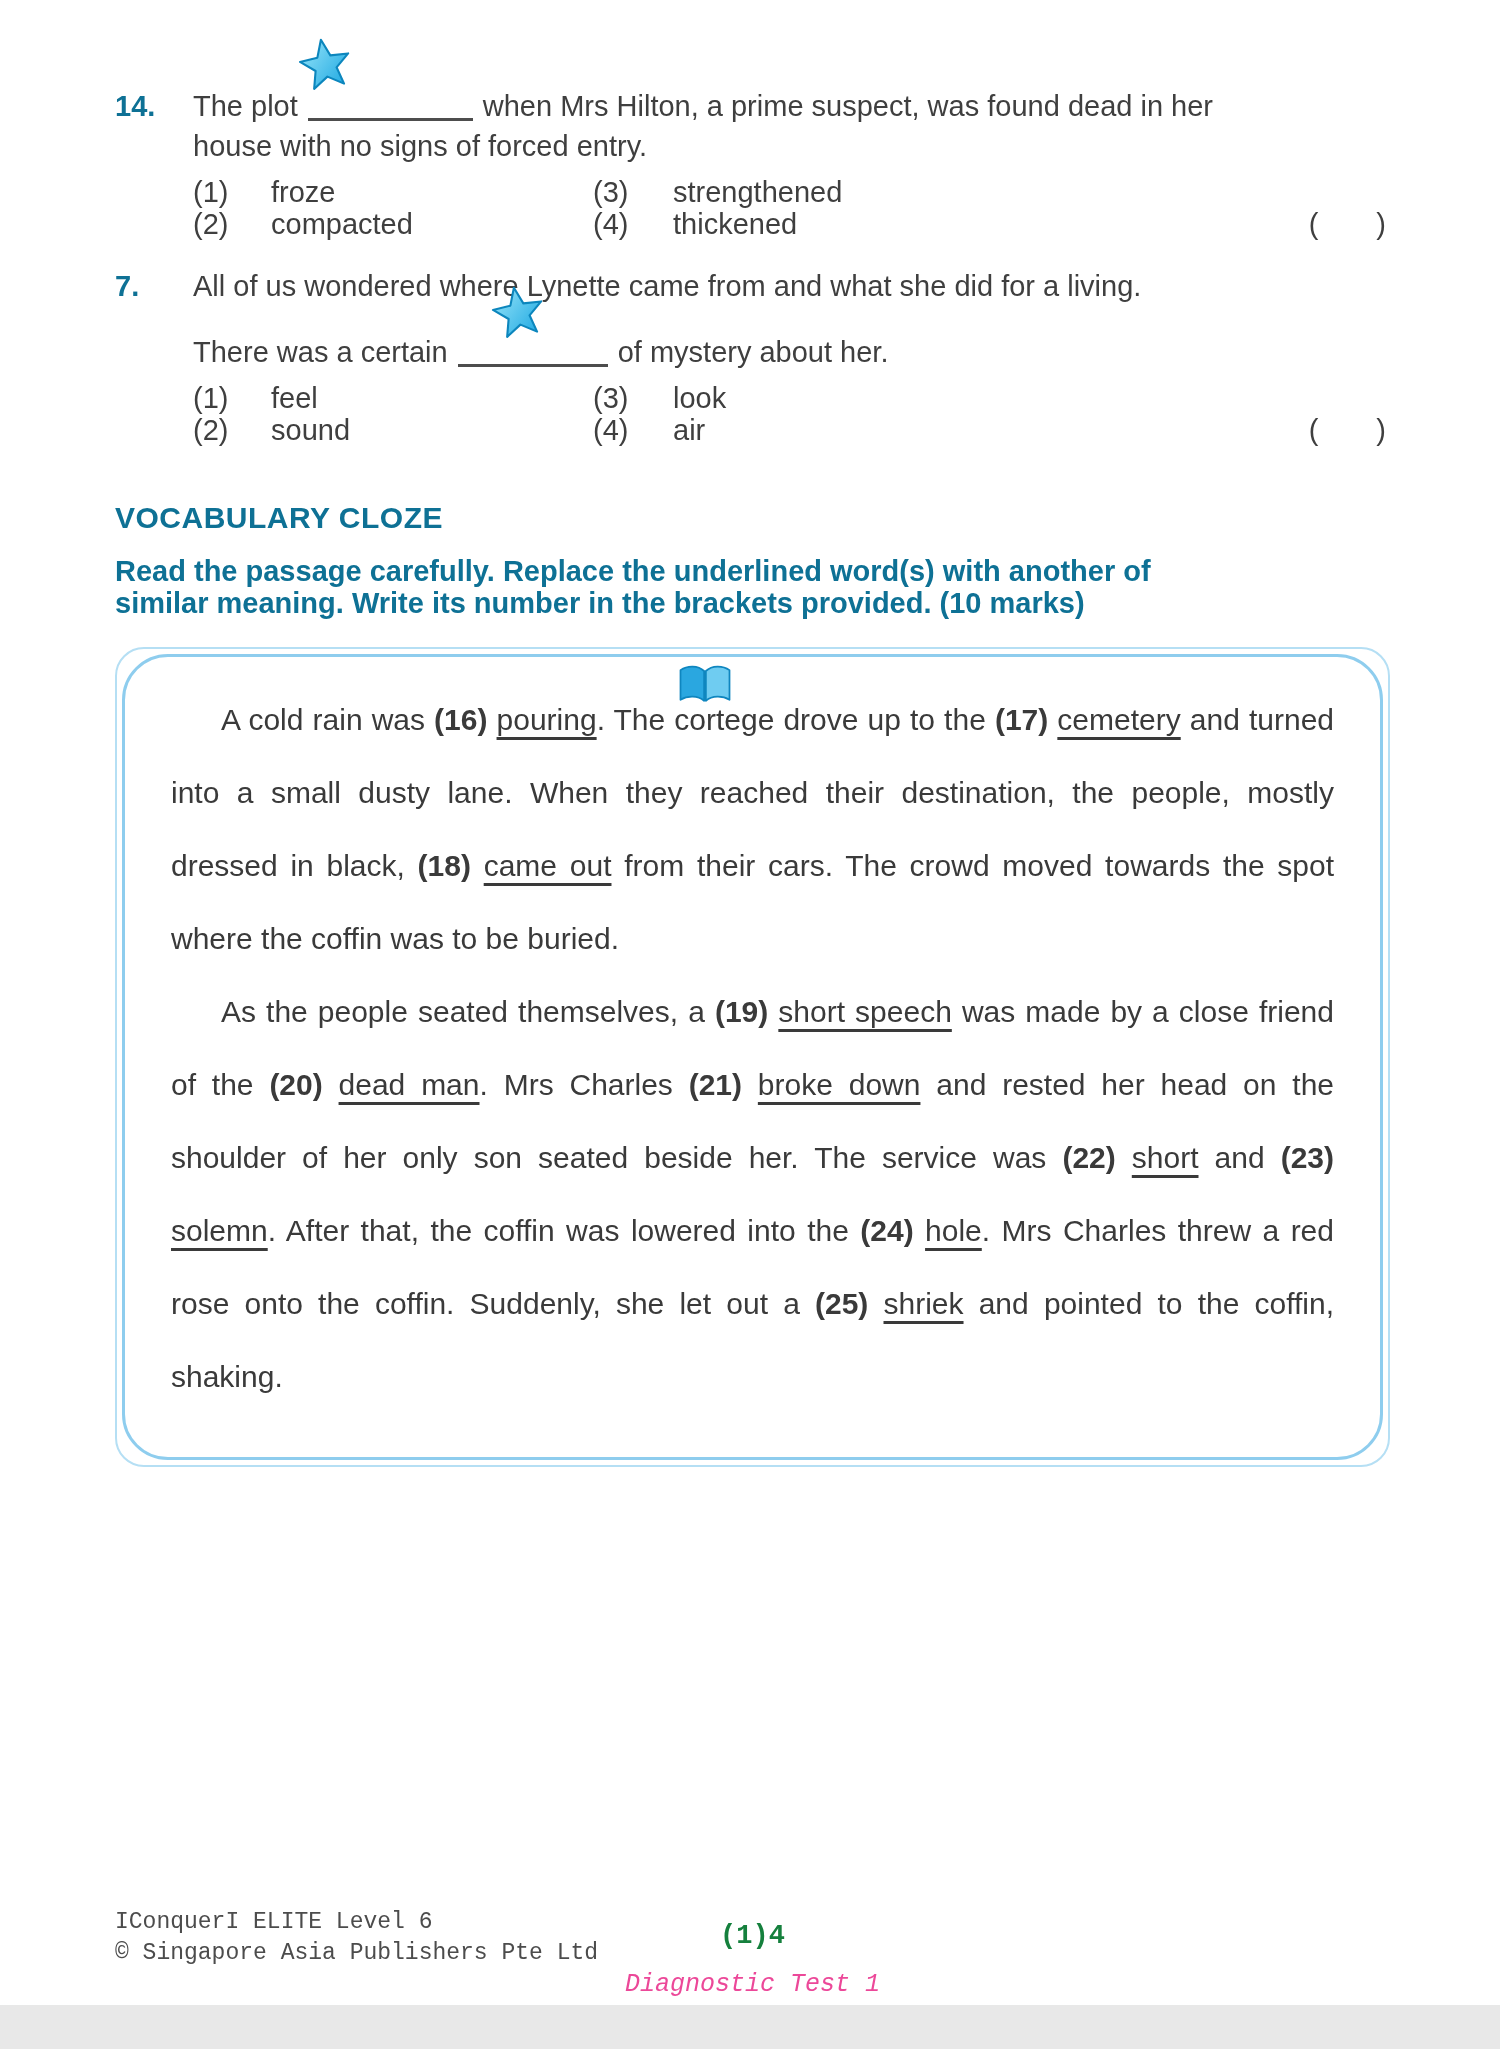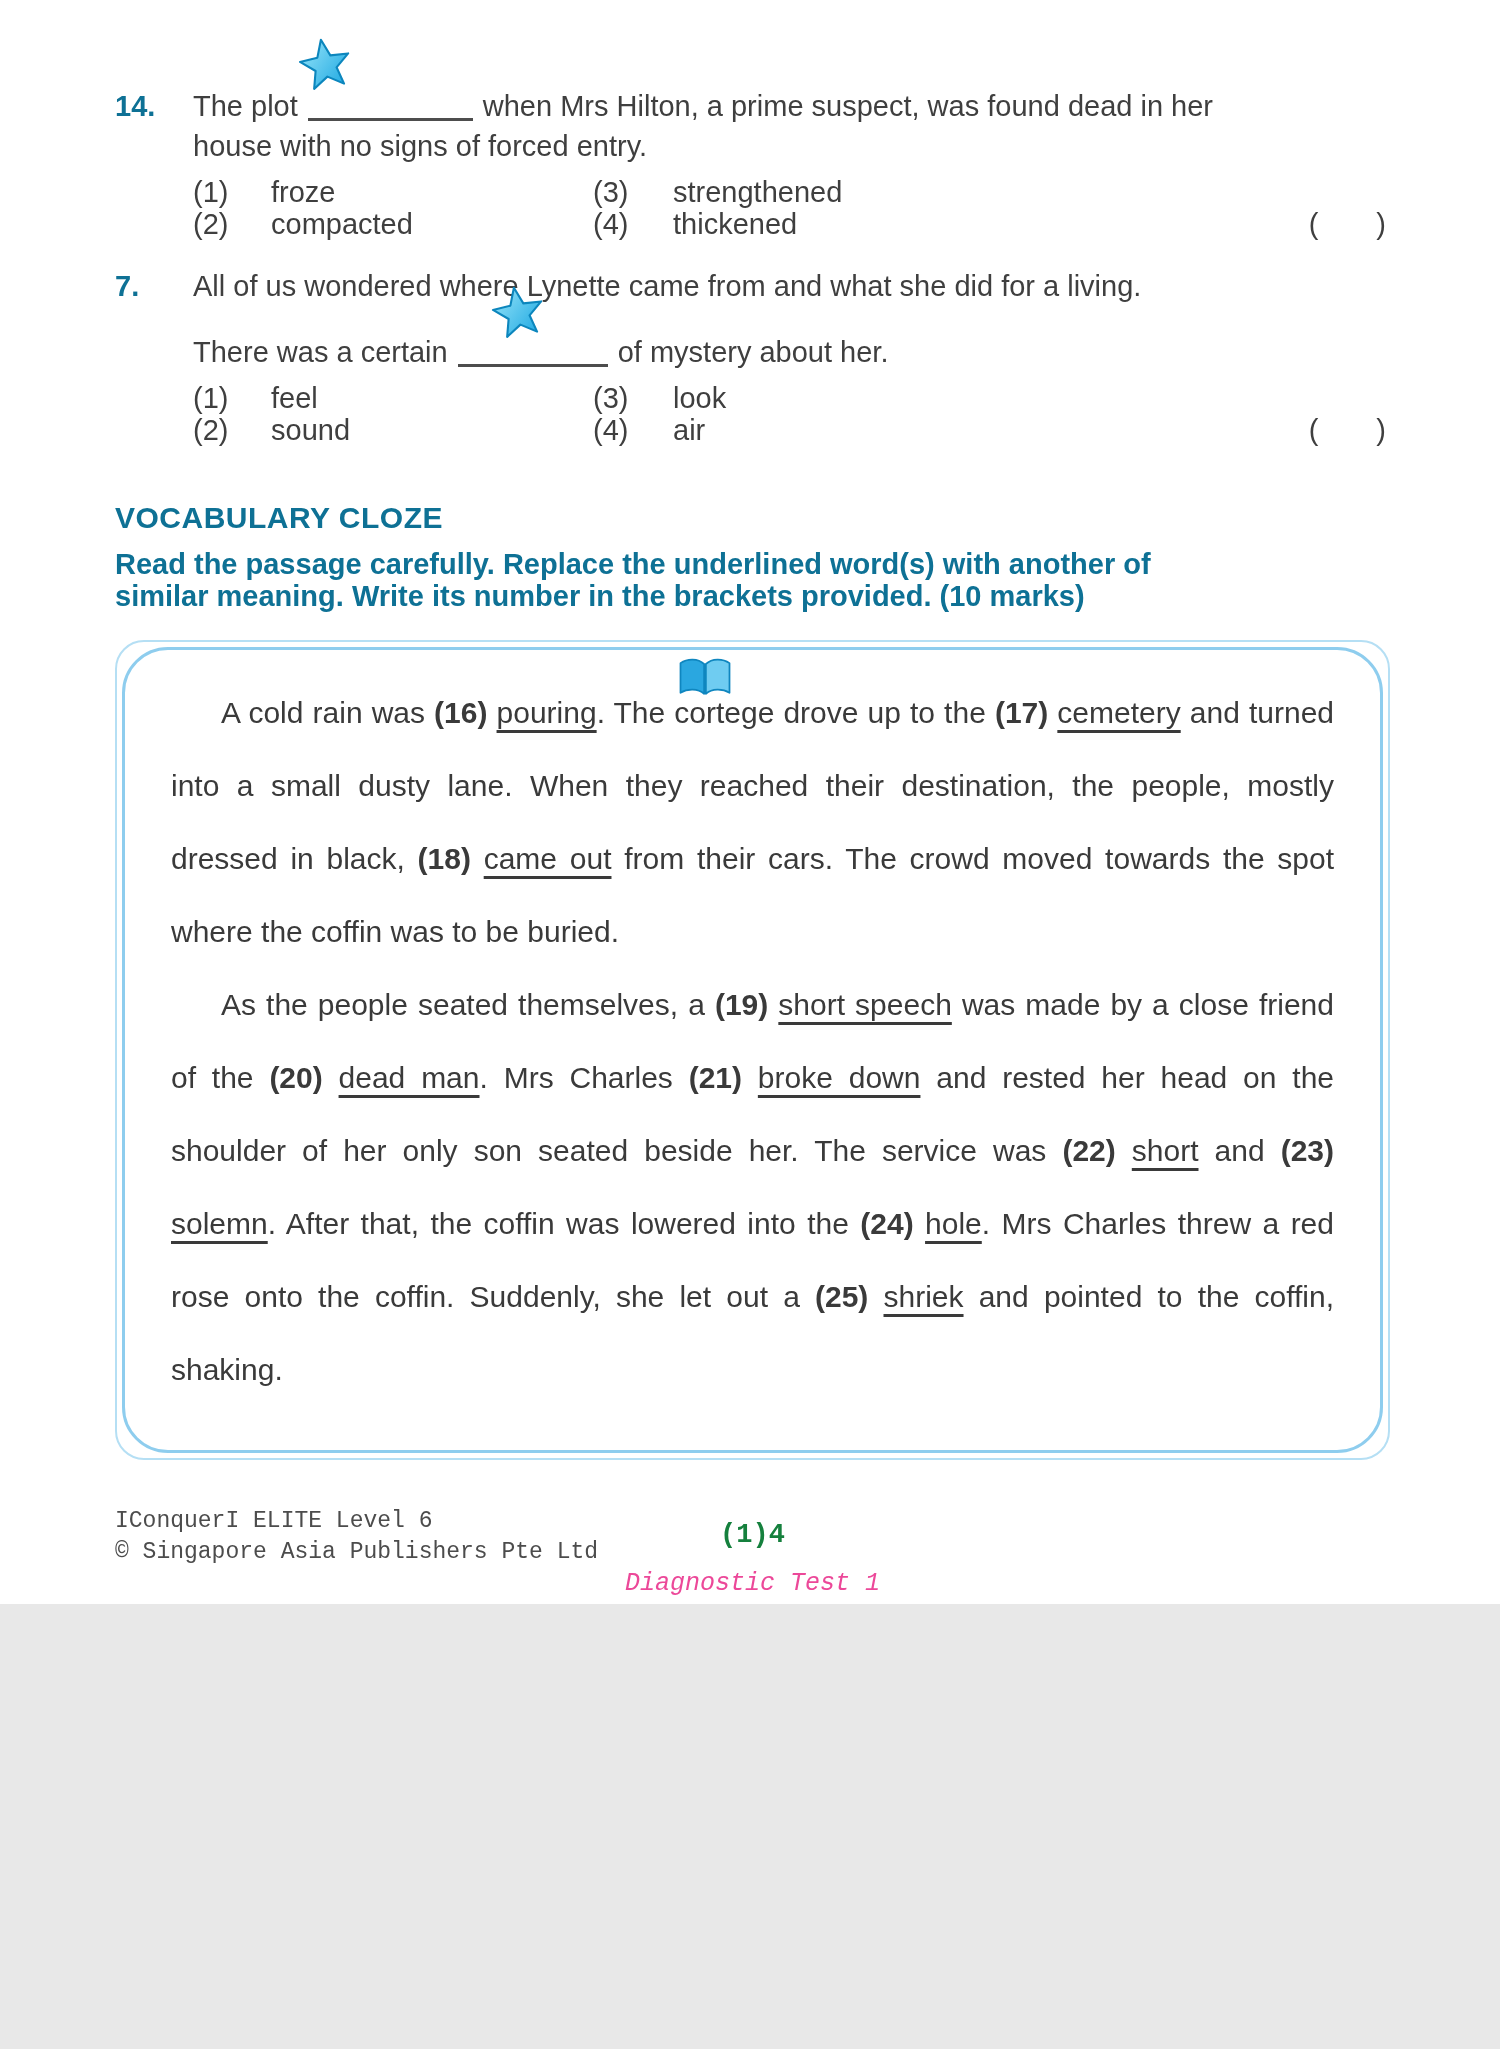--- a/index.html
+++ b/index.html
@@ -1,18 +1,18 @@
 <!DOCTYPE html>
 <html><head>
 <meta charset="utf-8">
 <style>
   * { margin:0; padding:0; box-sizing:border-box; }
   body { background:#e8e8e8; font-family:"Liberation Sans", sans-serif; }
   .page {
-    position:relative; width:1500px; height:1604px; background:#ffffff;
+    position:relative; width:1500px; height:2005px; background:#ffffff;
     margin:0 auto; color:#3f3f3f; overflow:hidden;
   }
   .content { padding:86px 110px 0 115px; }
 
   
   .question { display:flex; }
   .q-num { width:78px; font-weight:bold; color:#0e7195; font-size:29px; line-height:40px; flex:0 0 78px; }
   .q-body { flex:1; position:relative; }
   .q-stem { font-size:29px; line-height:40px; position:relative; }
   .q14-stem { max-width:1070px; }
@@ -30,21 +30,21 @@
 
   
   .star { position:absolute; width:54px; height:54px; transform:rotate(-10deg); z-index:3; }
   .star-q14 { left:105px; top:-50px; }
   .star-q15 { left:298px; top:-48px; }
   .book-icon { position:absolute; width:56px; height:44px; left:552px; top:6px; z-index:3; }
 
   
   .section-head { margin-top:54px; }
   .section-title { font-size:30px; font-weight:bold; color:#0e7195; line-height:36px; letter-spacing:0.5px; }
-  .section-instructions { margin-top:12px; font-size:29px; font-weight:bold; color:#0e7195; line-height:32px; max-width:1120px; }
+  .section-instructions { margin-top:19px; font-size:29px; font-weight:bold; color:#0e7195; line-height:32px; max-width:1120px; }
 
   
   .passage-outer {
     margin-top:28px; border:2px solid #b5dff4; border-radius:29px; padding:5px;
   }
   .passage-inner {
     border:3px solid #8ecdee; border-radius:46px; padding:26px 46px 44px 46px; position:relative;
   }
   .passage-para { font-size:30px; line-height:73px; text-align:justify; text-indent:50px; color:#3a3a3a; }
   .seg-bold { font-weight:bold; }

